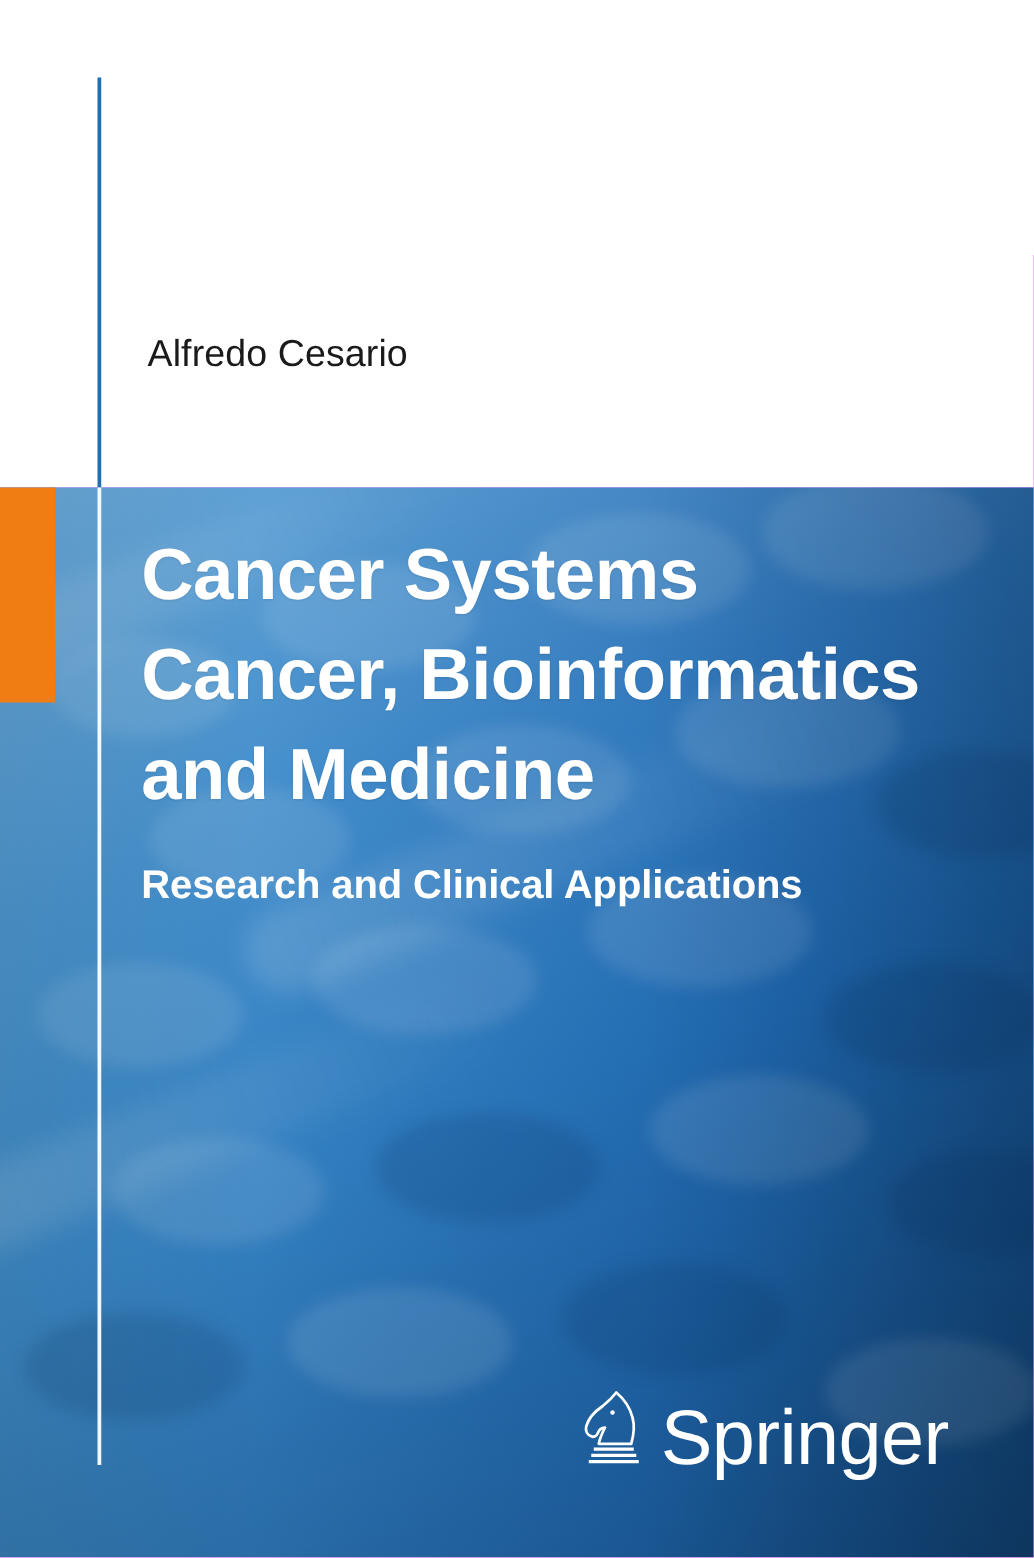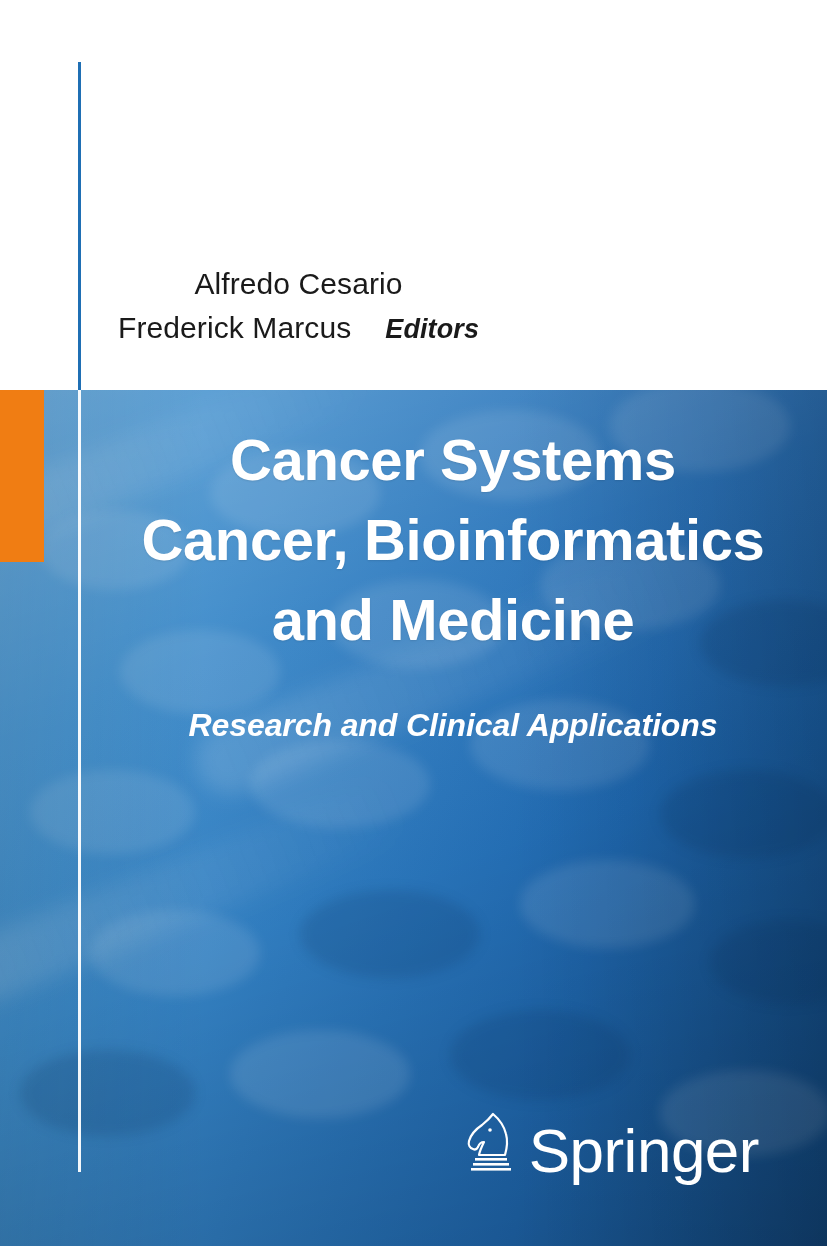--- a/index.html
+++ b/index.html
@@ -10,21 +10,20 @@
   body {
     font-family: "Liberation Sans", sans-serif;
   }
 
   .cover {
     position: relative;
     width: 827px;
     height: 1246px;
     overflow: hidden;
     background: #d946ef;
-    text-align: center;
   }
 
   
   .top-band {
     position: absolute;
     left: 0;
     top: 0;
     width: 827px;
     height: 390px;
     background: #ffffff;
@@ -127,27 +126,26 @@
   }
   .title-line {
     font-size: 58px;
     line-height: 80px;
     font-weight: bold;
     letter-spacing: -0.4px;
     text-shadow: 0 1px 2px rgba(0,0,0,0.10);
     white-space: nowrap;
   }
   .subtitle {
-    margin-top: 44px;
+    margin-top: 26px;
     font-size: 32px;
     line-height: 42px;
     font-weight: bold;
     color: #ffffff;
     letter-spacing: -0.1px;
-    font-style: italic;
   }
 
   
   .springer {
     position: absolute;
     right: 68px;
     bottom: 72px;
     display: flex;
     align-items: flex-end;
     gap: 14px;
@@ -203,23 +201,20 @@
 
     <div class="art-shade"></div>
   </div>
 
   <div class="rule-top"></div>
   <div class="rule-bottom"></div>
   <div class="orange-tab"></div>
 
   <div class="editors">
     <div class="editor-line">Alfredo Cesario</div>
-    <div class="editor-line">
-      <span>Frederick Marcus</span><span class="editors-label">Editors</span>
-    </div>
   </div>
 
   <div class="title-block">
     <div class="title-line">Cancer Systems</div>
     <div class="title-line">Cancer, Bioinformatics</div>
     <div class="title-line">and Medicine</div>
     <div class="subtitle">Research and Clinical Applications</div>
   </div>
 
   <div class="springer">

